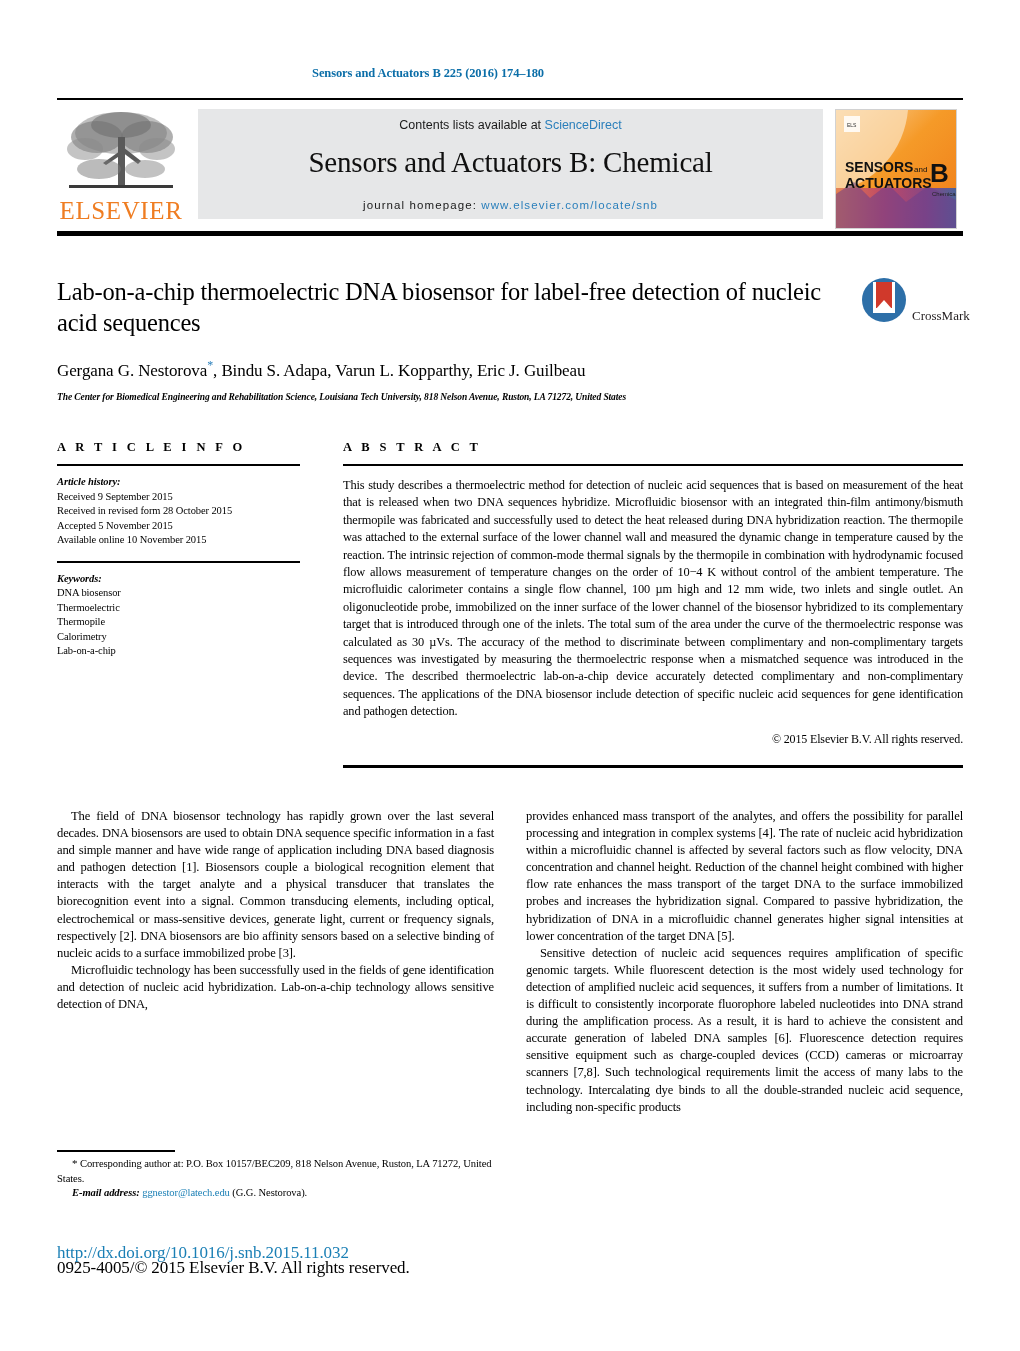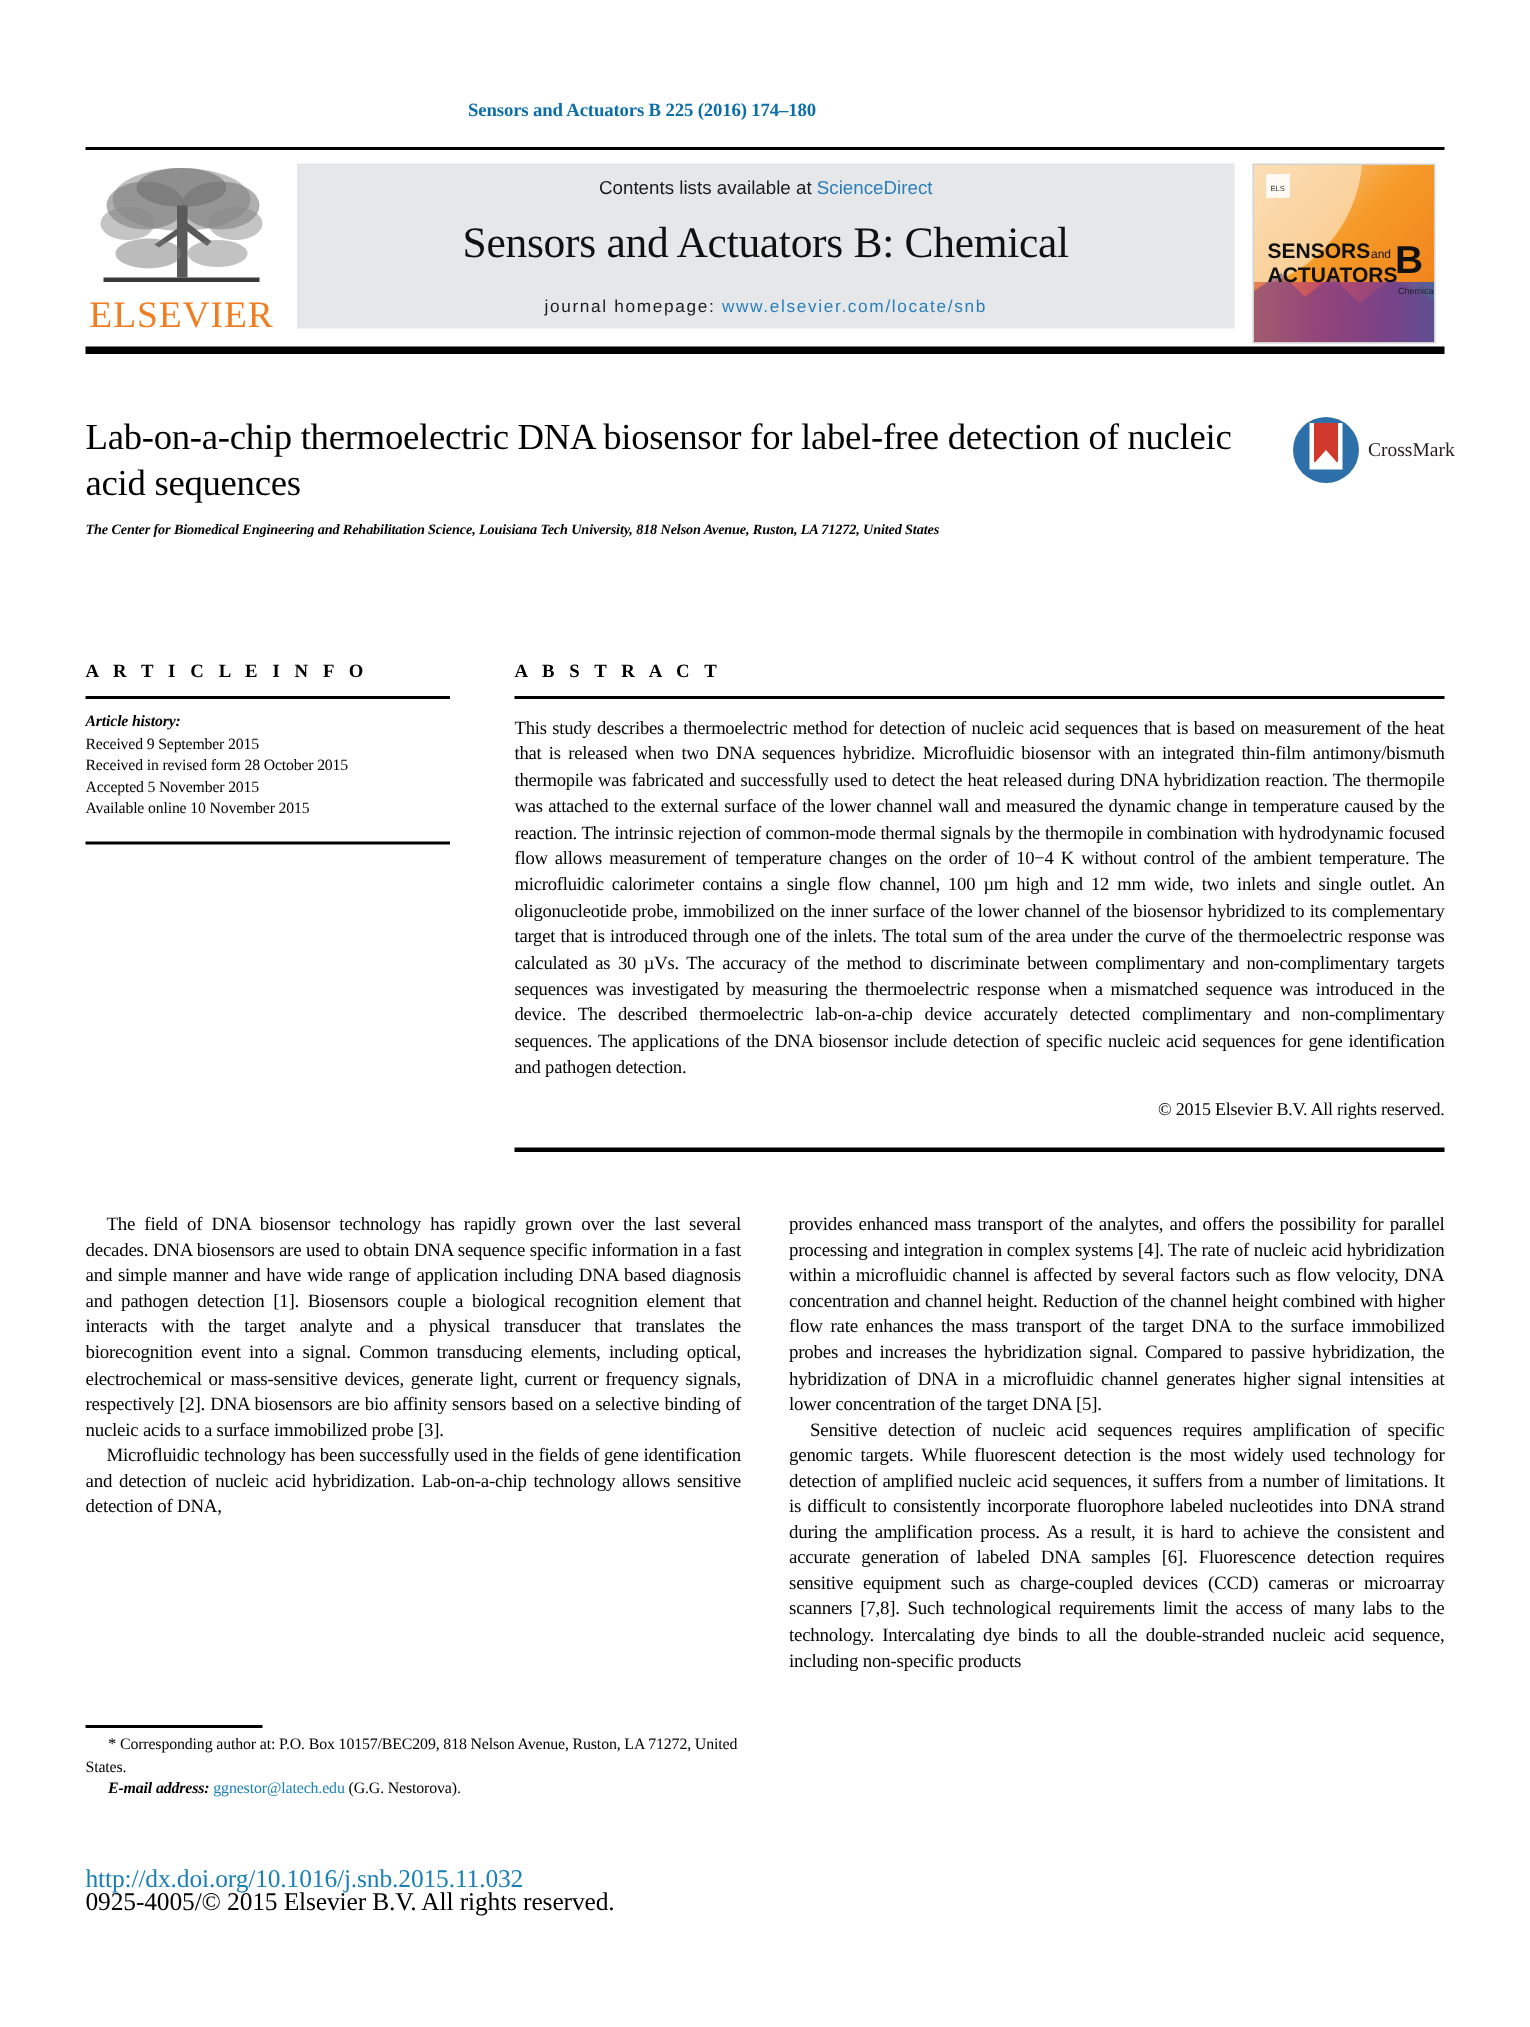--- a/index.html
+++ b/index.html
@@ -207,21 +207,21 @@
     top: 22px;
     width: 0;
     height: 0;
     border-left: 8px solid transparent;
     border-right: 8px solid transparent;
     border-bottom: 9px solid #ffffff;
   }
   .cm-text {
     position: absolute;
     left: 50px;
-    top: 14px;
+    top: 30px;
     font-family: "Liberation Serif", serif;
     font-size: 13px;
     color: #231f20;
   }
 
   
   .sect-head {
     font-family: "Liberation Serif", serif;
     font-size: 12.5px;
     font-weight: bold;
@@ -420,20 +420,23 @@
         <text x="96" y="86" font-family="Liberation Sans, sans-serif" font-size="6" fill="#222">Chemical</text>
       </svg>
     </div>
 
   </div>
 
   <div class="rule-bottom"></div>
 
   <div class="title-block">
     <h1 class="paper-title">Lab-on-a-chip thermoelectric DNA biosensor for label-free detection of nucleic acid sequences</h1>
+    <div class="authors">
+      <span>Gergana G. Nestorova</span><span class="star">*</span><span>, Bindu S. Adapa, Varun L. Kopparthy, Eric J. Guilbeau</span>
+    </div>
     <div class="affiliation">The Center for Biomedical Engineering and Rehabilitation Science, Louisiana Tech University, 818 Nelson Avenue, Ruston, LA 71272, United States</div>
   </div>
 
   <div class="crossmark">
     <div class="cm-badge">
       <div class="cm-inner"></div>
       <div class="cm-red"></div>
       <div class="cm-notch"></div>
     </div>
     <div class="cm-text">CrossMark</div>
@@ -443,20 +446,28 @@
     <div class="sect-head">A R T I C L E   I N F O</div>
     <div class="hr-thin"></div>
     <div class="info-body info-block">
       <div class="lab">Article history:</div>
       <div>Received 9 September 2015</div>
       <div>Received in revised form 28 October 2015</div>
       <div>Accepted 5 November 2015</div>
       <div>Available online 10 November 2015</div>
     </div>
     <div class="kw-rule"></div>
+    <div class="info-body info-block">
+      <div class="lab">Keywords:</div>
+      <div>DNA biosensor</div>
+      <div>Thermoelectric</div>
+      <div>Thermopile</div>
+      <div>Calorimetry</div>
+      <div>Lab-on-a-chip</div>
+    </div>
   </div>
 
   <div class="abs-col">
     <div class="sect-head">A B S T R A C T</div>
     <div class="hr-thin"></div>
     <div class="abs-body">This study describes a thermoelectric method for detection of nucleic acid sequences that is based on measurement of the heat that is released when two DNA sequences hybridize. Microfluidic biosensor with an integrated thin-film antimony/bismuth thermopile was fabricated and successfully used to detect the heat released during DNA hybridization reaction. The thermopile was attached to the external surface of the lower channel wall and measured the dynamic change in temperature caused by the reaction. The intrinsic rejection of common-mode thermal signals by the thermopile in combination with hydrodynamic focused flow allows measurement of temperature changes on the order of 10−4 K without control of the ambient temperature. The microfluidic calorimeter contains a single flow channel, 100 µm high and 12 mm wide, two inlets and single outlet. An oligonucleotide probe, immobilized on the inner surface of the lower channel of the biosensor hybridized to its complementary target that is introduced through one of the inlets. The total sum of the area under the curve of the thermoelectric response was calculated as 30 µVs. The accuracy of the method to discriminate between complimentary and non-complimentary targets sequences was investigated by measuring the thermoelectric response when a mismatched sequence was introduced in the device. The described thermoelectric lab-on-a-chip device accurately detected complimentary and non-complimentary sequences. The applications of the DNA biosensor include detection of specific nucleic acid sequences for gene identification and pathogen detection.</div>
     <div class="abs-copy">© 2015 Elsevier B.V. All rights reserved.</div>
     <div class="abs-rule"></div>
   </div>
 

